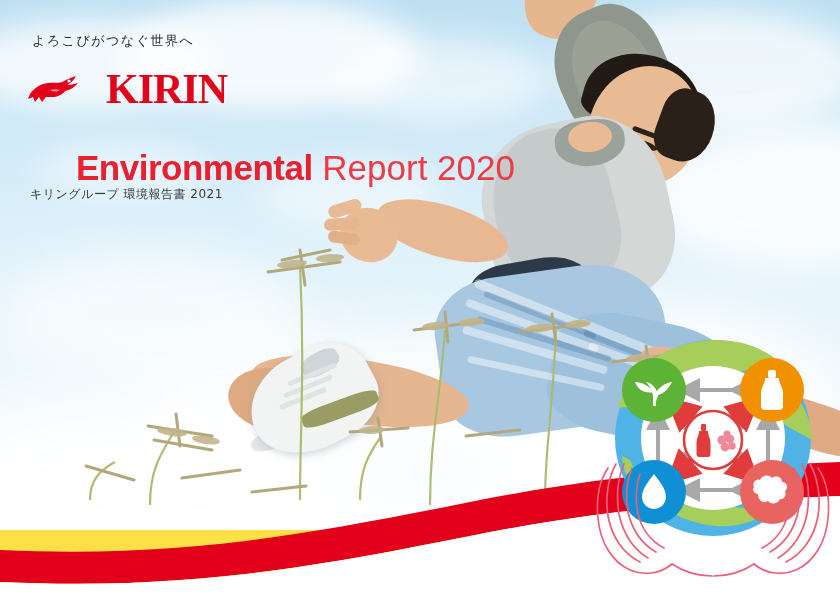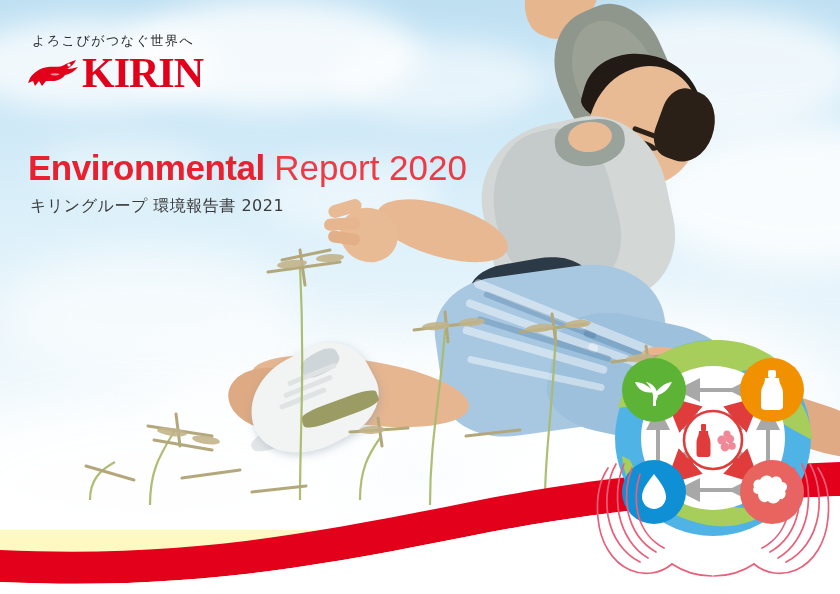--- a/index.html
+++ b/index.html
@@ -1,17 +1,17 @@
 <!DOCTYPE html>
 <html><head>
 <meta charset="utf-8">
 <style>
   html,body{margin:0;padding:0;background:#fff;}
   body{width:840px;height:594px;overflow:hidden;font-family:"Liberation Sans","DejaVu Sans",sans-serif;}
-  .cover{position:relative;width:840px;height:594px;background:#fef9c3;overflow:hidden;}
+  .cover{position:relative;width:840px;height:594px;background:#fde047;overflow:hidden;}
 
   
   .photo{position:absolute;left:0;top:0;width:840px;height:530px;overflow:hidden;
          background:linear-gradient(180deg,#bfe0f2 0%,#cbe7f6 18%,#dcf0fa 42%,#e9f5fb 62%,#f3fafd 80%,#ffffff 100%);}
   
   .cloud{position:absolute;background:#ffffff;border-radius:50%;filter:blur(14px);opacity:.85;}
   .c1{left:-40px;top:20px;width:260px;height:90px;opacity:.75;}
   .c2{left:120px;top:0px;width:300px;height:110px;opacity:.8;}
   .c3{left:330px;top:40px;width:220px;height:80px;opacity:.55;}
   .c4{left:560px;top:10px;width:300px;height:120px;opacity:.7;}
@@ -94,29 +94,29 @@
   .shoe-tab{position:absolute;left:300px;top:352px;width:40px;height:22px;background:#cfd6d9;border-radius:40%;transform:rotate(-28deg);}
   .shoe-strap{position:absolute;left:300px;top:400px;width:80px;height:18px;background:#9a9c63;border-radius:30%;transform:rotate(-20deg);}
 
   
   .wave{position:absolute;left:0;top:440px;width:840px;height:154px;}
 
   
   .logo{position:absolute;left:14px;top:14px;width:250px;height:72px;}
   .tagline{position:absolute;left:18px;top:18px;font-size:13px;letter-spacing:1.5px;color:#2b2b2b;
            font-family:"DejaVu Sans",sans-serif;white-space:nowrap;}
-  .logorow{position:absolute;left:12px;top:38px;display:flex;align-items:center;gap:0;}
+  .logorow{position:absolute;left:12px;top:54px;display:flex;align-items:center;gap:24px;}
   .kirin-word{font-size:42px;font-weight:bold;color:#e2001a;letter-spacing:-1px;line-height:1;
               font-family:"Liberation Serif","DejaVu Serif",serif;}
 
   
   .title{position:absolute;left:28px;top:150px;font-size:35px;line-height:1;color:#e8202f;white-space:nowrap;}
-  .title .b{font-weight:bold;letter-spacing:-.5px;}
+  .title .b{font-weight:bold;letter-spacing:-.5px;margin-left:48px;}
   .title .r{font-weight:normal;color:#ed3a44;}
-  .subtitle{position:absolute;left:30px;top:196px;font-size:16px;color:#3a3a3a;letter-spacing:.5px;
+  .subtitle{position:absolute;left:30px;top:186px;font-size:12px;color:#3a3a3a;letter-spacing:.5px;
             font-family:"DejaVu Sans",sans-serif;white-space:nowrap;}
 
   
   .info{position:absolute;left:588px;top:328px;width:250px;height:250px;}
 </style>
 </head>
 <body>
 
 <div class="cover">
 

